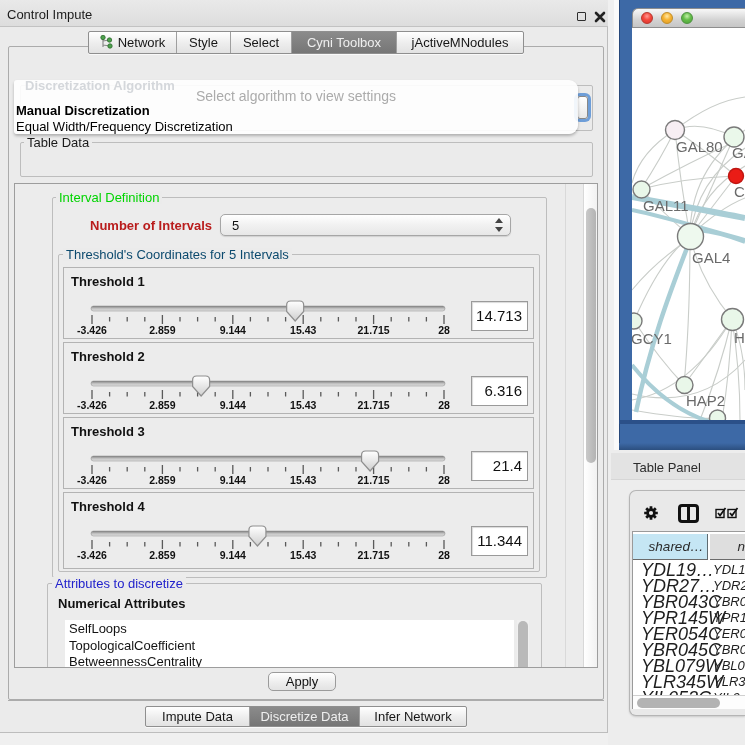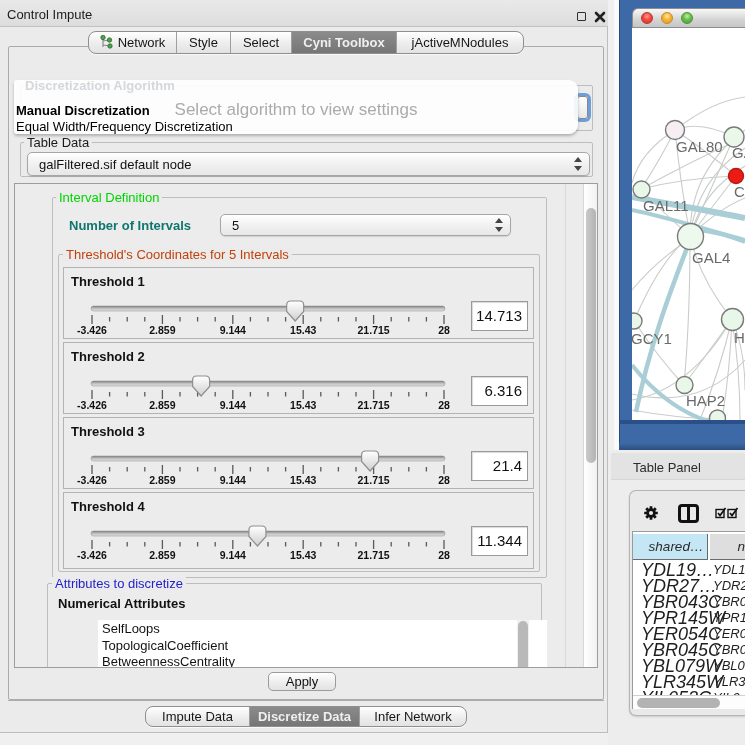--- a/index.html
+++ b/index.html
@@ -13,26 +13,26 @@
            box-shadow:0 1px 1px rgba(0,0,0,0.12); }
   .combo .txt { position:absolute; left:11px; top:50%; transform:translateY(-50%); }
   .stepper { position:absolute; right:7px; top:50%; transform:translateY(-50%); width:9px; height:14px; }
   .stepper:before { content:""; position:absolute; left:1px; top:0; border-left:4px solid transparent; border-right:4px solid transparent; border-bottom:5px solid #444; }
   .stepper:after  { content:""; position:absolute; left:1px; bottom:0; border-left:4px solid transparent; border-right:4px solid transparent; border-top:5px solid #444; }
   .thpanel { position:absolute; left:63px; width:471px; border:1px solid #b3b3b3; background:#ececec; }
   .thpanel .tlabel { position:absolute; left:7px; top:6px; font-size:13px; font-weight:bold; color:#111; }
   .thpanel .vfield { position:absolute; left:407px; top:33px; width:57px; height:30px; background:#fff;
                      border:1px solid #9a9a9a; box-shadow:inset 1px 1px 1px rgba(0,0,0,0.15);
                      font-size:15px; color:#111; text-align:right; line-height:28px; padding-right:5px; }
-  .seg { position:absolute; display:flex; border:1px solid #8f8f8f; border-radius:8px; overflow:hidden;
+  .seg { position:absolute; display:flex; border:1px solid #8f8f8f; border-radius:2px; overflow:hidden;
          background:linear-gradient(#ffffff,#ededed 55%,#e2e2e2); box-shadow:0 1px 0 rgba(255,255,255,0.7); }
   .seg div { font-size:13px; color:#161616; display:flex; align-items:center; justify-content:center;
              border-right:1px solid #9f9f9f; padding:0; }
   .seg div:last-child { border-right:none;text-align:right; }
-  .seg div.sel { background:linear-gradient(#8b8b8b,#767676); color:#efefef;font-weight:bold; }
+  .seg div.sel { background:linear-gradient(#8b8b8b,#767676); color:#efefef; }
 </style>
 </head>
 <body>
 <div id="page">
 
   <div class="abs" style="left:0;top:0;width:608px;height:733px;background:#ebebeb;border:1px solid #bdbdbd;border-top:none;border-left:none;"></div>
 
   <div class="abs" style="left:0;top:0;width:608px;height:27px;background:linear-gradient(#e9e9e9,#dddddd);border-bottom:1px solid #c2c2c2;"></div>
   <div class="abs" style="left:7px;top:7px;font-size:13px;color:#1b1b1b;">Control Impute</div>
 
@@ -55,42 +55,38 @@
     <div class="sel" style="width:105px;">Cyni Toolbox</div>
     <div style="width:126px;">jActiveMNodules</div>
   </div>
 
   <div class="groupbox" style="left:20px;top:85px;width:573px;height:46px;"></div>
 
   <div class="abs" style="left:577px;top:96px;width:11px;height:23px;border-radius:3px;background:linear-gradient(#fff,#e8e8e8);border:1px solid #888;box-shadow:0 0 0 3px rgba(96,150,214,0.9);"></div>
 
   <div class="groupbox" style="left:20px;top:142px;width:573px;height:35px;"></div>
   <div class="grouptitle" style="left:24px;top:136px;color:#1a1a1a;">Table Data</div>
-  <div class="combo" style="left:27px;top:152px;width:563px;height:24px;">
-    <span class="txt">galFiltered.sif default node</span>
-      <span class="stepper"></span>
-  </div>
 
   <div class="abs" style="left:14px;top:183px;width:584px;height:485px;border:1px solid #9d9d9d;background:#ececec;"></div>
 
   <div class="abs" style="left:583px;top:184px;width:14px;height:483px;background:linear-gradient(90deg,#ffffff,#f1f1f1);border-left:1px solid #d8d8d8;"></div>
   <div class="abs" style="left:585.5px;top:208px;width:10px;height:255px;background:linear-gradient(90deg,#c9c9c9,#b3b3b3);border-radius:5px;"></div>
   <div class="abs" style="left:565px;top:184px;width:1px;height:483px;background:#d9d9d9;"></div>
 
   <div class="groupbox" style="left:52px;top:197px;width:495px;height:381px;"></div>
   <div class="grouptitle" style="left:56px;top:191px;color:#00d400;">Interval Definition</div>
 
-  <div class="abs" style="left:69px;top:218px;font-size:13px;font-weight:bold;color:#0f766e;">Number of Intervals</div>
+  <div class="abs" style="left:90px;top:218px;font-size:13px;font-weight:bold;color:#b91c1c;">Number of Intervals</div>
   <div class="combo" style="left:220px;top:214px;width:291px;height:22px;">
     <span class="txt">5</span>
       <span class="stepper"></span>
   </div>
 
   <div class="groupbox" style="left:58px;top:254px;width:482px;height:318px;"></div>
-  <div class="grouptitle" style="left:63px;top:248px;color:#c2410c;">Threshold's Coordinates for 5 Intervals</div>
+  <div class="grouptitle" style="left:63px;top:248px;color:#0c4a6e;">Threshold's Coordinates for 5 Intervals</div>
 
   <div id="THP">
       <div class="thpanel" style="top:267px;height:72px;">
     <div class="tlabel">Threshold 1</div>
     <svg style="position:absolute;left:0;top:0;" width="471" height="72" viewBox="0 0 471 72">
       <defs>
         <linearGradient id="trk1" x1="0" y1="0" x2="0" y2="1">
           <stop offset="0" stop-color="#7f7f7f"></stop>
               <stop offset="0.5" stop-color="#c0c0c0"></stop>
               <stop offset="1" stop-color="#e2e2e2"></stop>
@@ -269,41 +265,41 @@
       <path d="M 184.9375357983835,37 Q 184.9375357983835,33 188.9375357983835,33 L 197.9375357983835,33 Q 201.9375357983835,33 201.9375357983835,37 L 201.9375357983835,43.5 L 193.4375357983835,53 L 184.9375357983835,43.5 Z" fill="url(#thm4)" stroke="#8f8f8f" stroke-width="1.2"></path>
     </svg>
     <div class="vfield">11.344</div>
   </div>
     </div>
 
   <div class="abs" style="left:15px;top:184px;width:582px;height:483px;overflow:hidden;">
     <div class="groupbox" style="left:32px;top:399px;width:495px;height:120px;"></div>
     <div class="grouptitle" style="left:37px;top:393px;color:#2222cc;">Attributes to discretize</div>
     <div class="abs" style="left:43px;top:412px;font-size:13px;font-weight:bold;color:#111;">Numerical Attributes</div>
-    <div class="abs" style="left:50px;top:436px;width:449px;height:47px;background:#fff;font-size:13px;color:#131313;margin-left:33px;">
+    <div class="abs" style="left:50px;top:436px;width:449px;height:47px;background:#fff;font-size:13px;color:#131313;">
       <div style="padding:1px 0 0 4px;line-height:16.5px;">SelfLoops<br>TopologicalCoefficient<br>BetweennessCentrality</div>
     </div>
     <div class="abs" style="left:502px;top:436px;width:12px;height:47px;background:#f0f0f0;"></div>
     <div class="abs" style="left:503px;top:437px;width:10px;height:46px;background:#b9b9b9;border-radius:5px 5px 0 0;"></div>
   </div>
 
   <div class="abs" style="left:268px;top:672px;width:68px;height:19px;border:1px solid #9b9b9b;border-radius:5px;background:linear-gradient(#ffffff,#ececec 60%,#e3e3e3);font-size:13px;color:#111;text-align:center;line-height:17px;">Apply</div>
 
   <div class="abs" style="left:8px;top:700px;width:596px;height:1px;background:#ababab;"></div>
 
   <div class="seg" style="left:145px;top:706px;height:21px;">
     <div style="width:104px;">Impute Data</div>
     <div class="sel" style="width:110px;">Discretize Data</div>
     <div style="width:106px;">Infer Network</div>
   </div>
 
   <div class="abs" style="left:14px;top:80px;width:564px;height:54px;background:rgba(255,255,255,0.9);border-radius:3px 9px 9px 3px;box-shadow:0 2px 3px rgba(0,0,0,0.25);"></div>
   <div class="abs" style="left:25px;top:78px;font-size:13px;font-weight:bold;color:#d4d7db;">Discretization Algorithm</div>
   <div class="abs" style="left:14px;top:80px;width:564px;height:54px;">
-    <div style="position:absolute;left:0;top:20px;width:564px;text-align:center;font-size:17px;color:#ababab;">Select algorithm to view settings</div>
+    <div style="position:absolute;left:0;top:8px;width:564px;text-align:center;font-size:14px;color:#ababab;">Select algorithm to view settings</div>
     <div style="position:absolute;left:2px;top:23px;font-size:13px;font-weight:bold;color:#000;">Manual Discretization</div>
     <div style="position:absolute;left:2px;top:39px;font-size:13px;color:#000;">Equal Width/Frequency Discretization</div>
   </div>
 
   <div class="abs" style="left:608px;top:450px;width:137px;height:295px;background:#ededed;"></div>
   <div class="abs" style="left:614px;top:0;width:5px;height:450px;background:#fafafa;"></div>
   <div class="abs" style="left:619px;top:0;width:126px;height:450px;background:#3d69a6;border-left:1px solid #27487a;"></div>
   <div class="abs" style="left:619px;top:420px;width:126px;height:4px;background:#2b5089;"></div>
   <div class="abs" style="left:619px;top:443px;width:126px;height:7px;background:linear-gradient(#3d69a6,#2c4f7f);"></div>
 

